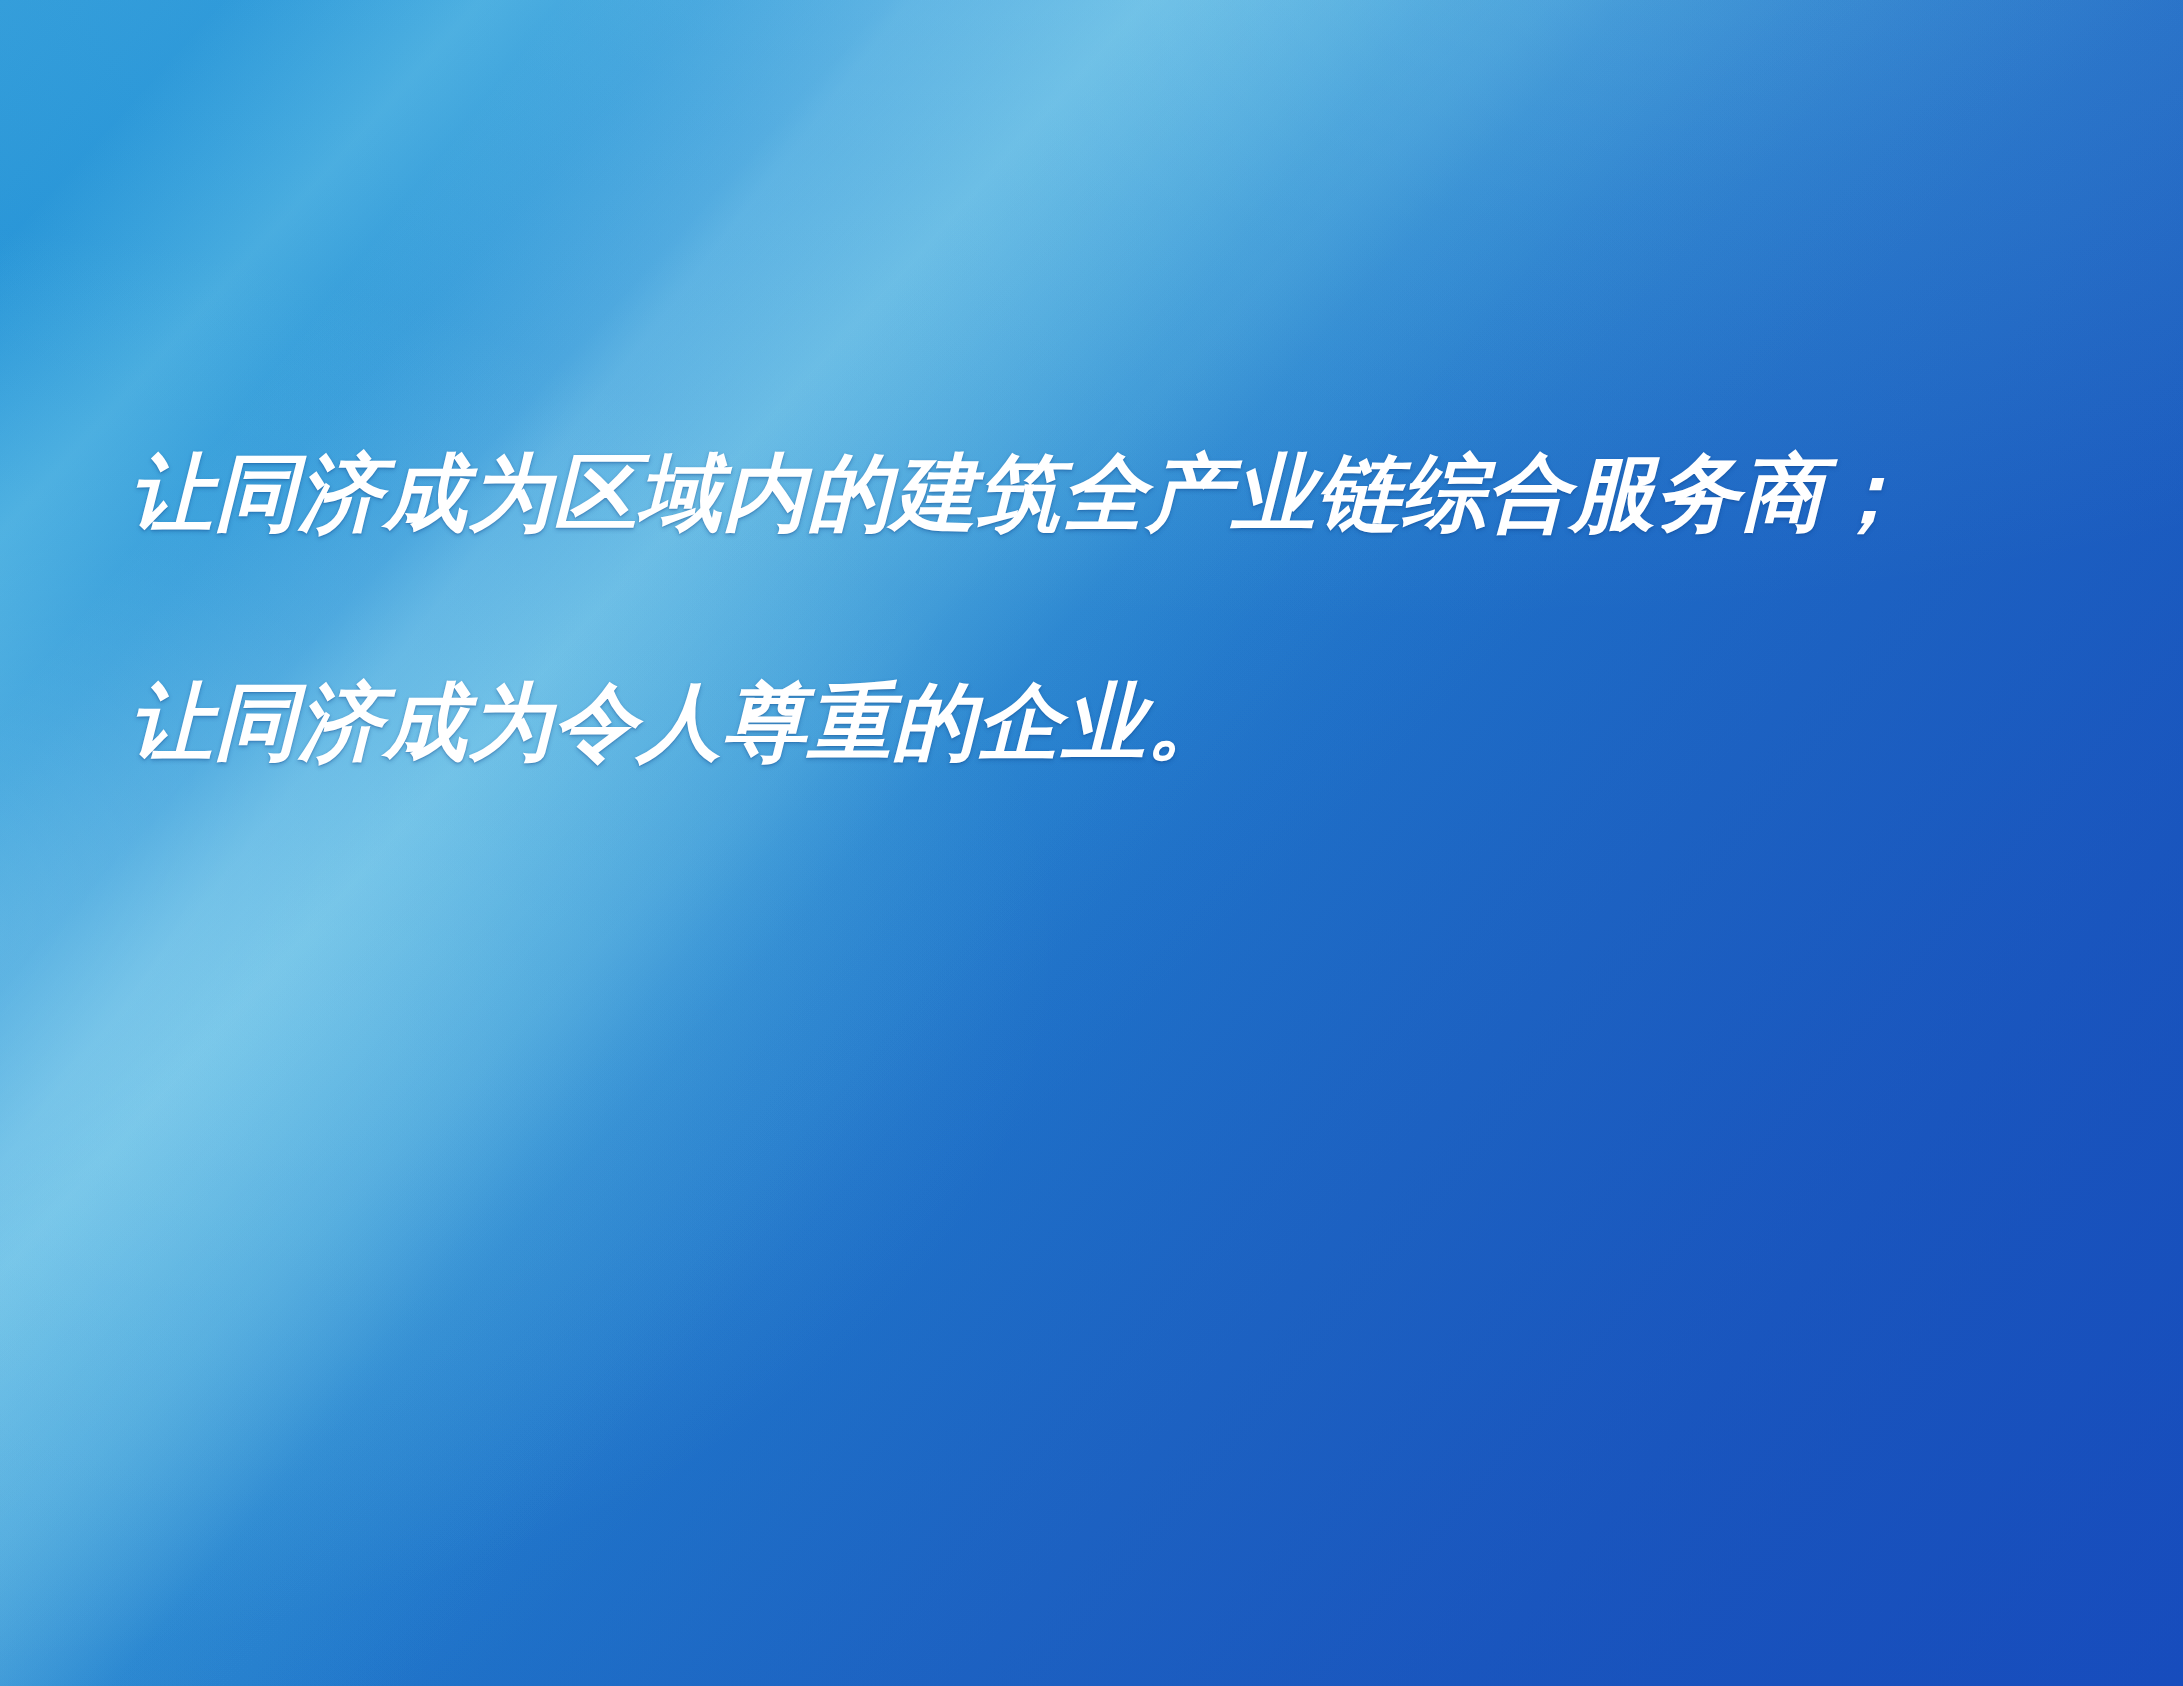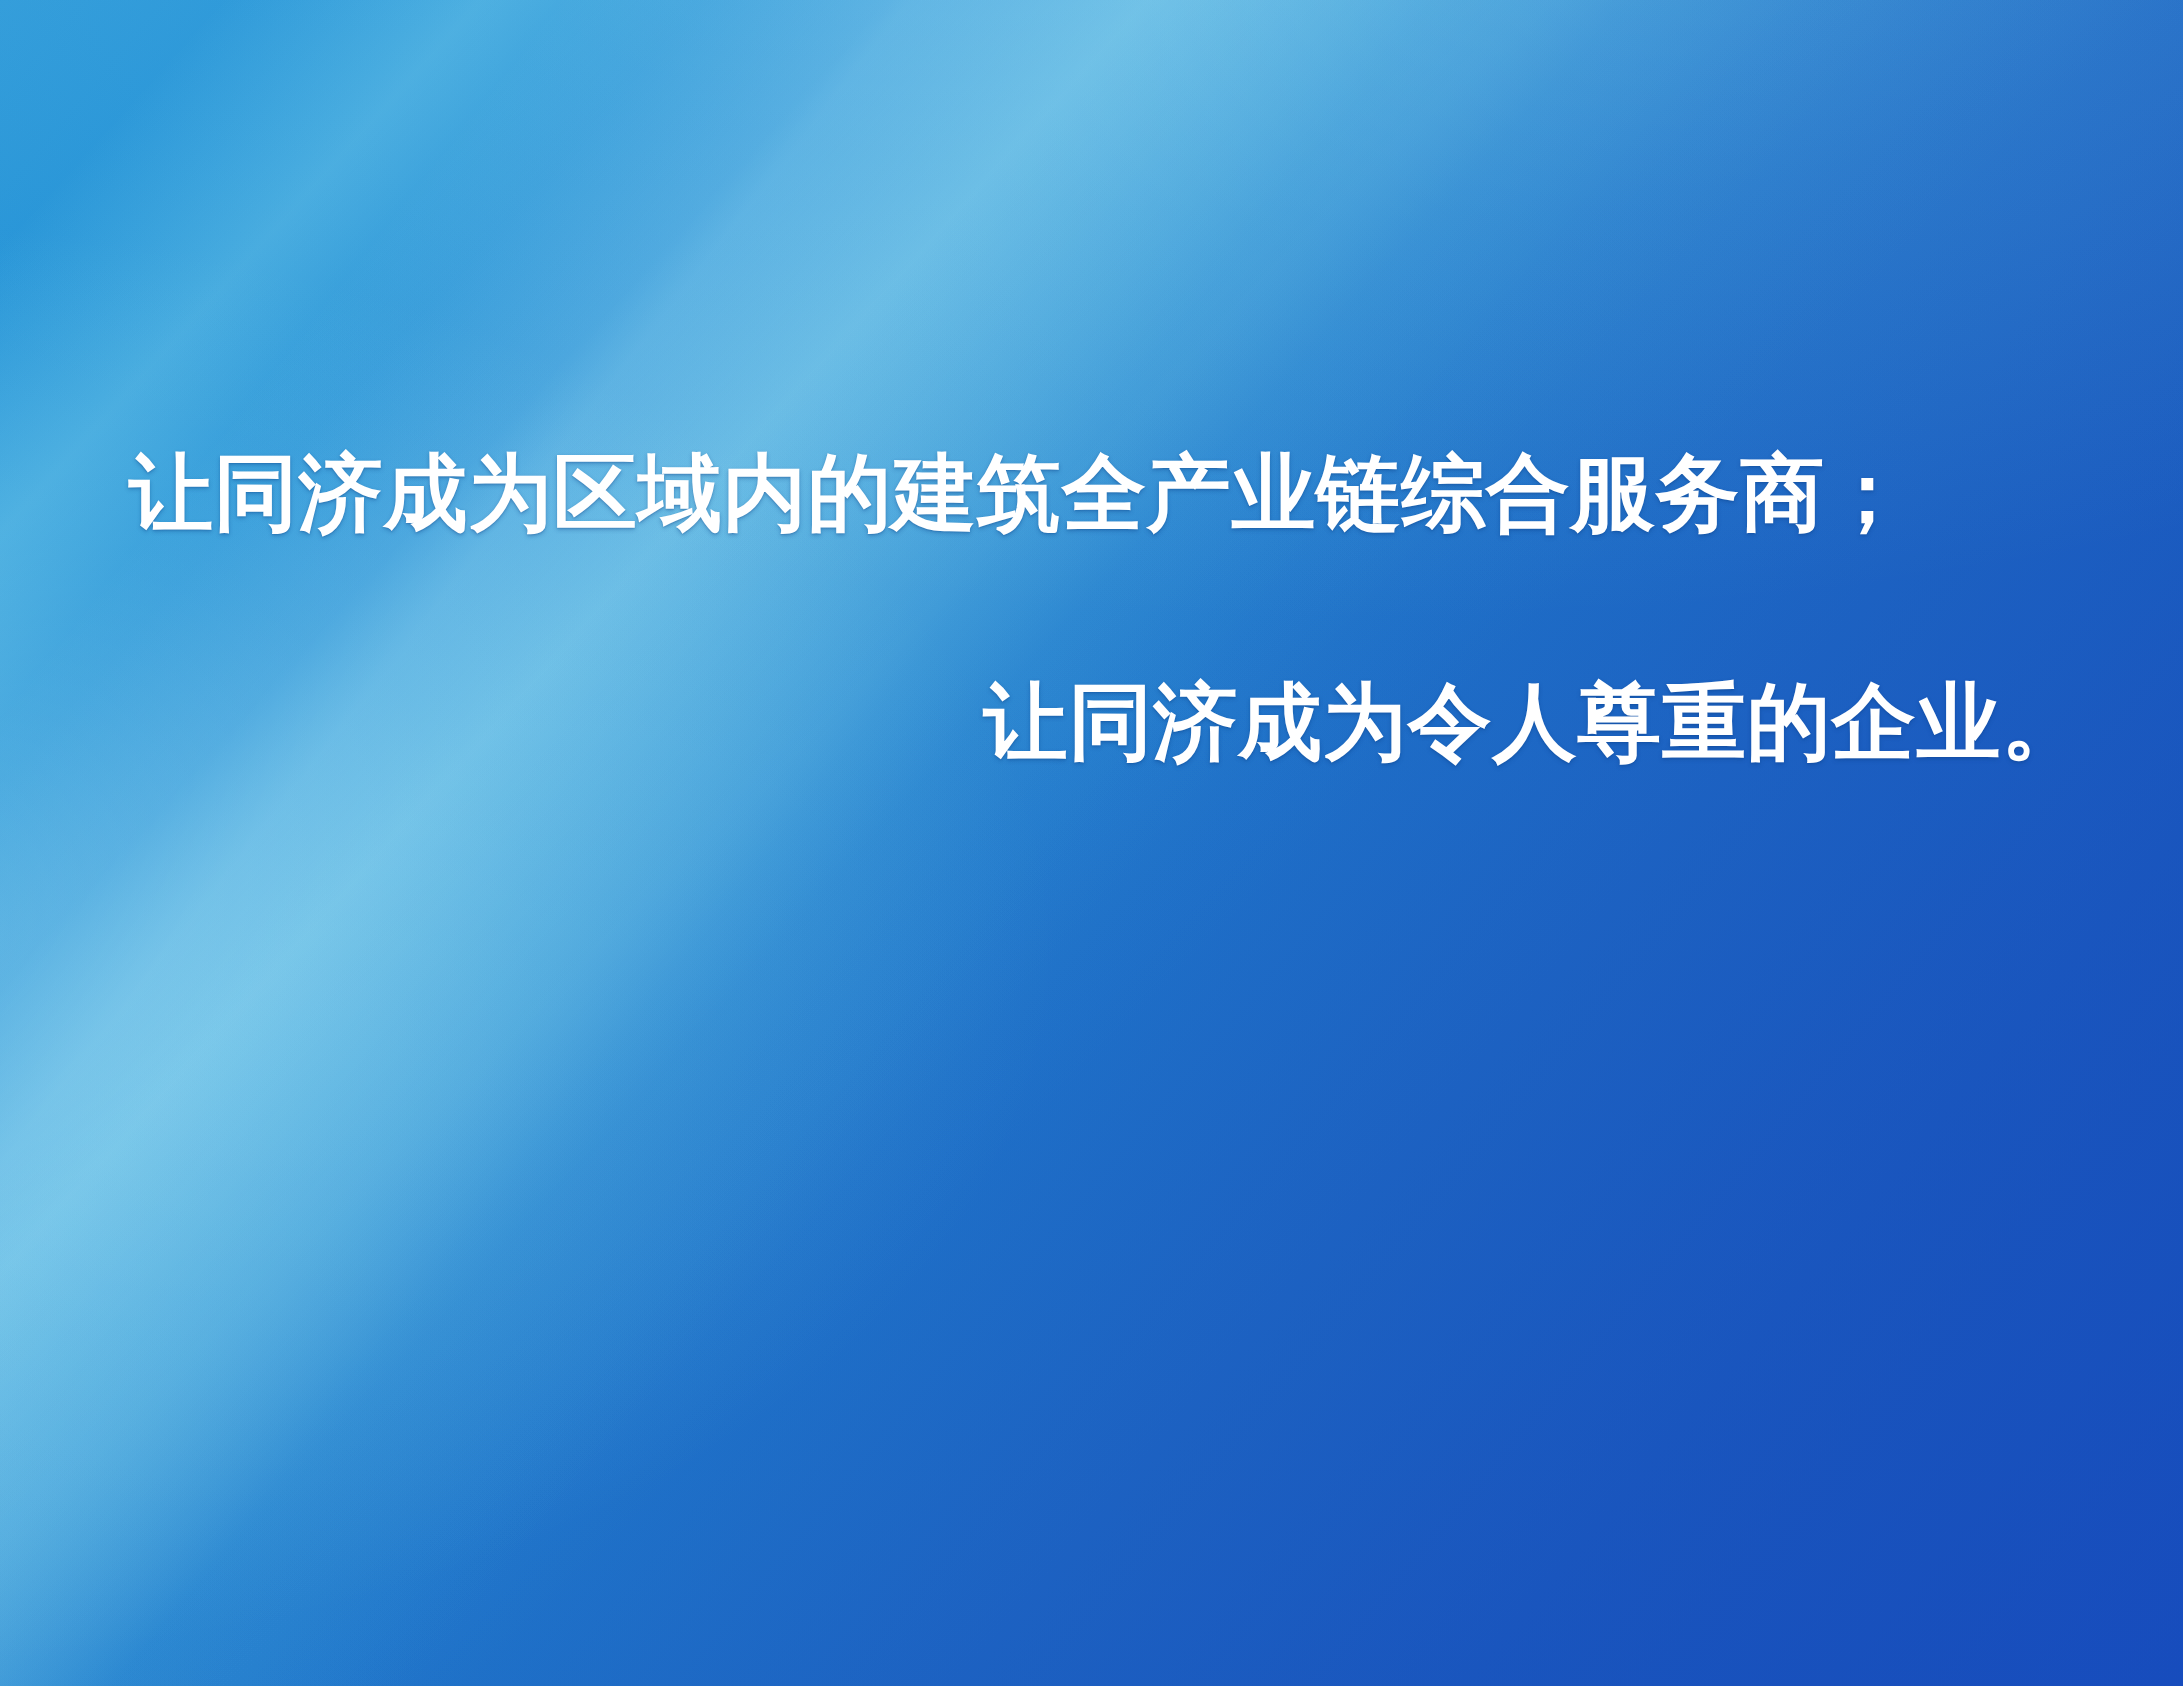--- a/index.html
+++ b/index.html
@@ -105,22 +105,23 @@
     color: #ffffff;
     font-size: 84px;
     font-weight: 700;
     line-height: 1;
     letter-spacing: 0.8px;
     white-space: nowrap;
     margin: 0 0 145px 0;
     text-shadow:
       0 2.3px 4.5px rgba(10,60,130,0.30),
       0 0.8px 1.5px rgba(10,60,130,0.22);
+    font-style: italic;
   }
-  .line:last-child { margin-bottom: 0; text-align: right; }
+  .line:last-child { margin-bottom: 0; }
 </style>
 </head>
 <body>
 
 <div id="slide">
 
   <div class="bg-layer bg-base"></div>
   <div class="bg-layer bg-streak-a"></div>
   <div class="bg-layer bg-streak-b"></div>
   <div class="bg-layer bg-streak-c"></div>

